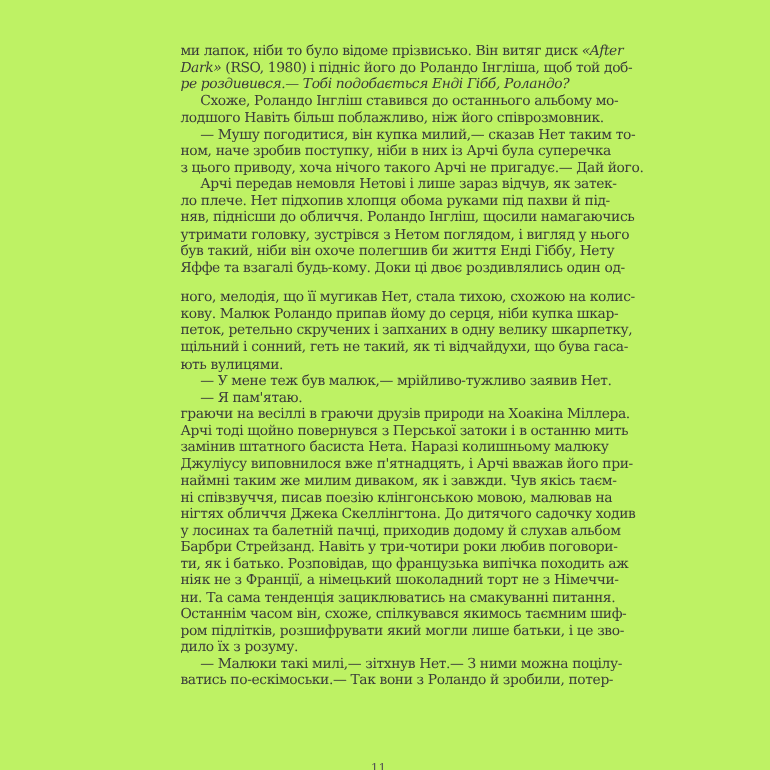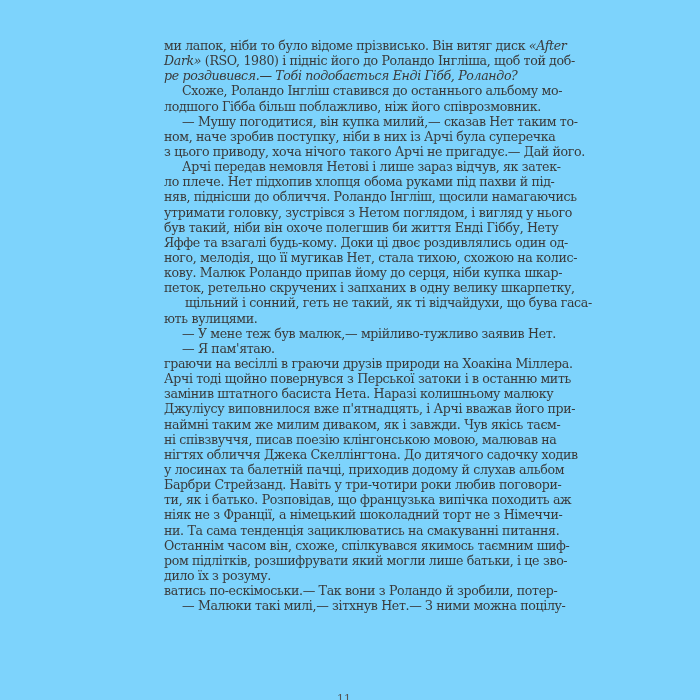--- a/index.html
+++ b/index.html
@@ -1,18 +1,18 @@
 <!DOCTYPE html>
 <html><head>
 <meta charset="utf-8">
 <style>
   html, body { margin: 0; padding: 0; background: #ffffff; }
   body { width: 700px; height: 700px; position: relative; overflow: hidden; }
   .page {
-    position: absolute; left: 0; top: 0; width: 700px; height: 700px; background: #7dd3fc;
+    position: absolute; left: 0; top: 0; width: 700px; height: 700px; background: #bef264;
   }
   .text-block {
     position: absolute;
     left: 164px;
     top: 38px;
     width: 364px;
     font-family: "DejaVu Serif", "Liberation Serif", serif;
     font-size: 12.6px;
     line-height: 18.45px;
     color: #3a3a3a;
@@ -41,49 +41,49 @@
 </style>
 </head>
 <body>
 
 <div class="page">
   <div class="text-block" id="text-block" style="line-height: 15.1538px;">
       <span class="line" style="height: 15.1538px;"><span>ми лапок, ніби то було відоме прізвисько. Він витяг диск </span><i>«After</i></span>
       <span class="line" style="height: 15.1538px;"><i>Dark»</i><span> (RSO, 1980) і підніс його до Роландо Інгліша, щоб той доб-</span></span>
       <span class="line last" style="height: 15.1538px; font-style: italic;"><span>ре роздивився.— Тобі подобається Енді Гібб, Роландо?</span></span>
       <span class="line indent" style="height: 15.1538px;"><span>Схоже, Роландо Інгліш ставився до останнього альбому мо-</span></span>
-      <span class="line last" style="height: 15.1538px;"><span>лодшого Гібба більш поблажливо, ніж його співрозмовник.</span></span>
+      <span class="line last" style="height: 15.1538px;"><span>лодшого Навіть більш поблажливо, ніж його співрозмовник.</span></span>
       <span class="line indent" style="height: 15.1538px;"><span>— Мушу погодитися, він купка милий,— сказав Нет таким то-</span></span>
       <span class="line" style="height: 15.1538px;"><span>ном, наче зробив поступку, ніби в них із Арчі була суперечка</span></span>
       <span class="line last" style="height: 15.1538px;"><span>з цього приводу, хоча нічого такого Арчі не пригадує.— Дай його.</span></span>
       <span class="line indent" style="height: 15.1538px;"><span>Арчі передав немовля Нетові і лише зараз відчув, як затек-</span></span>
       <span class="line" style="height: 15.1538px;"><span>ло плече. Нет підхопив хлопця обома руками під пахви й під-</span></span>
       <span class="line" style="height: 15.1538px;"><span>няв, піднісши до обличчя. Роландо Інгліш, щосили намагаючись</span></span>
       <span class="line" style="height: 15.1538px;"><span>утримати головку, зустрівся з Нетом поглядом, і вигляд у нього</span></span>
       <span class="line" style="height: 15.1538px;"><span>був такий, ніби він охоче полегшив би життя Енді Гіббу, Нету</span></span>
       <span class="line" style="height: 15.1538px;"><span>Яффе та взагалі будь-кому. Доки ці двоє роздивлялись один од-</span></span>
-      <span class="line" style="height: 15.1538px;"><span>ного, мелодія, що її мугикав Нет, стала тихою, схожою на колис-</span></span>
+      <span class="line" style="height: 15.1538px; margin-top: 12px;"><span>ного, мелодія, що її мугикав Нет, стала тихою, схожою на колис-</span></span>
       <span class="line" style="height: 15.1538px;"><span>кову. Малюк Роландо припав йому до серця, ніби купка шкар-</span></span>
       <span class="line" style="height: 15.1538px;"><span>петок, ретельно скручених і запханих в одну велику шкарпетку,</span></span>
-      <span class="line" style="height: 15.1538px; margin-left: 21px;"><span>щільний і сонний, геть не такий, як ті відчайдухи, що бува гаса-</span></span>
+      <span class="line" style="height: 15.1538px;"><span>щільний і сонний, геть не такий, як ті відчайдухи, що бува гаса-</span></span>
       <span class="line last" style="height: 15.1538px;"><span>ють вулицями.</span></span>
       <span class="line indent" style="height: 15.1538px;"><span>— У мене теж був малюк,— мрійливо-тужливо заявив Нет.</span></span>
       <span class="line indent last" style="height: 15.1538px;"><span>— Я пам'ятаю.</span></span>
       <span class="line" style="height: 15.1538px;"><span>граючи на весіллі в граючи друзів природи на Хоакіна Міллера.</span></span>
       <span class="line" style="height: 15.1538px;"><span>Арчі тоді щойно повернувся з Перської затоки і в останню мить</span></span>
       <span class="line" style="height: 15.1538px;"><span>замінив штатного басиста Нета. Наразі колишньому малюку</span></span>
       <span class="line" style="height: 15.1538px;"><span>Джуліусу виповнилося вже п'ятнадцять, і Арчі вважав його при-</span></span>
       <span class="line" style="height: 15.1538px;"><span>наймні таким же милим диваком, як і завжди. Чув якісь таєм-</span></span>
       <span class="line" style="height: 15.1538px;"><span>ні співзвуччя, писав поезію клінгонською мовою, малював на</span></span>
       <span class="line" style="height: 15.1538px;"><span>нігтях обличчя Джека Скеллінгтона. До дитячого садочку ходив</span></span>
       <span class="line" style="height: 15.1538px;"><span>у лосинах та балетній пачці, приходив додому й слухав альбом</span></span>
       <span class="line" style="height: 15.1538px;"><span>Барбри Стрейзанд. Навіть у три-чотири роки любив поговори-</span></span>
       <span class="line" style="height: 15.1538px;"><span>ти, як і батько. Розповідав, що французька випічка походить аж</span></span>
       <span class="line" style="height: 15.1538px;"><span>ніяк не з Франції, а німецький шоколадний торт не з Німеччи-</span></span>
       <span class="line" style="height: 15.1538px;"><span>ни. Та сама тенденція зациклюватись на смакуванні питання.</span></span>
       <span class="line" style="height: 15.1538px;"><span>Останнім часом він, схоже, спілкувався якимось таємним шиф-</span></span>
       <span class="line" style="height: 15.1538px;"><span>ром підлітків, розшифрувати який могли лише батьки, і це зво-</span></span>
       <span class="line last" style="height: 15.1538px;"><span>дило їх з розуму.</span></span>
+      <span class="line indent" style="height: 15.1538px;"><span>— Малюки такі милі,— зітхнув Нет.— З ними можна поцілу-</span></span>
       <span class="line" style="height: 15.1538px;"><span>ватись по-ескімоськи.— Так вони з Роландо й зробили, потер-</span></span>
-      <span class="line indent" style="height: 15.1538px;"><span>— Малюки такі милі,— зітхнув Нет.— З ними можна поцілу-</span></span>
     </div>
   <div class="page-number">11</div>
 </div>
 
 </body></html>

